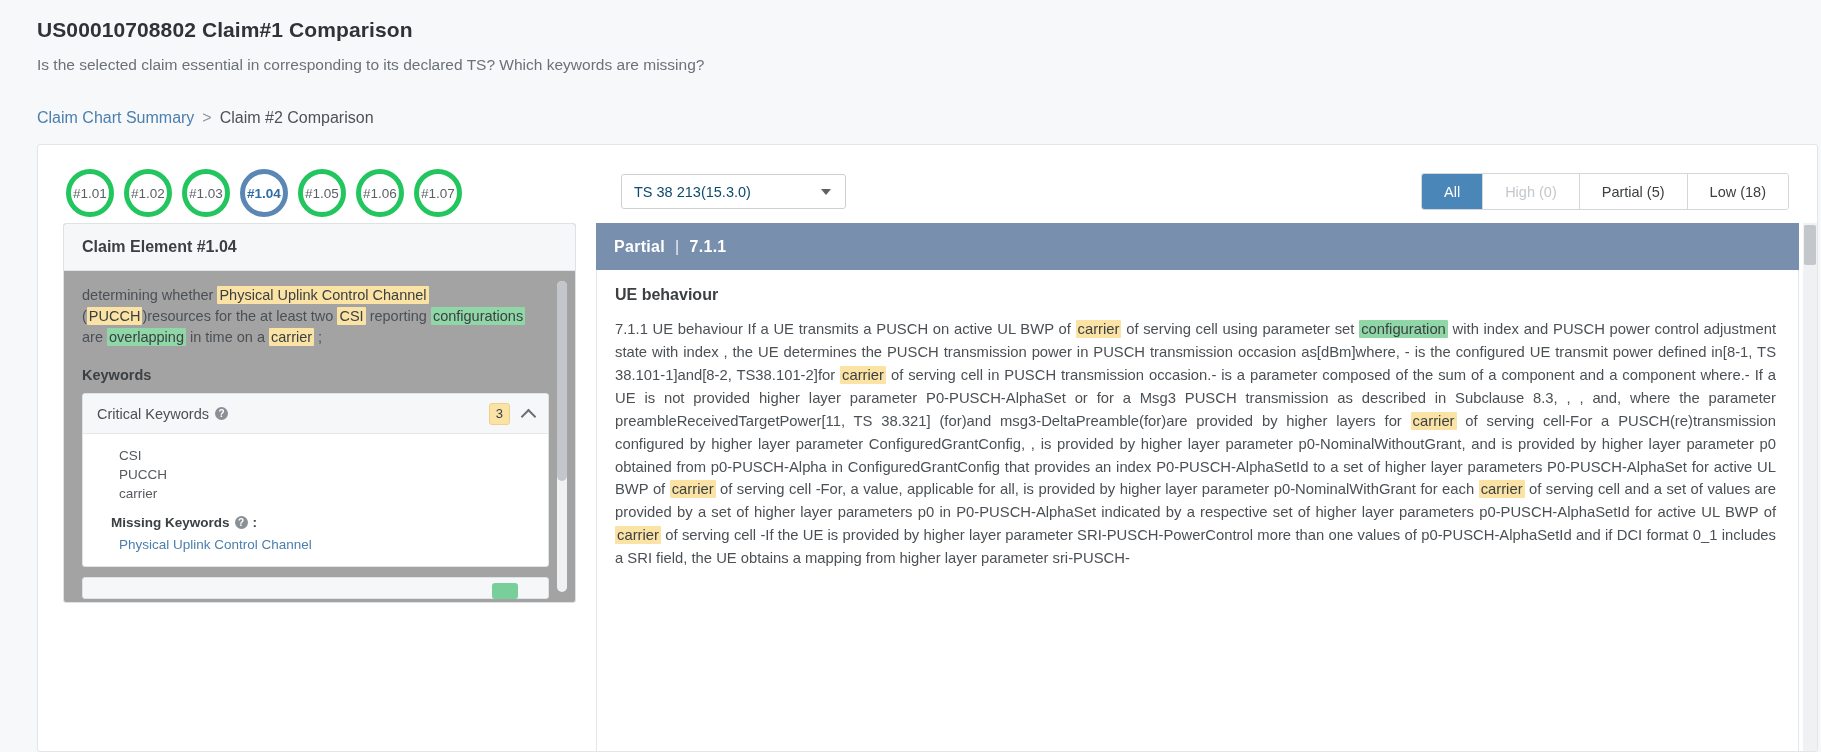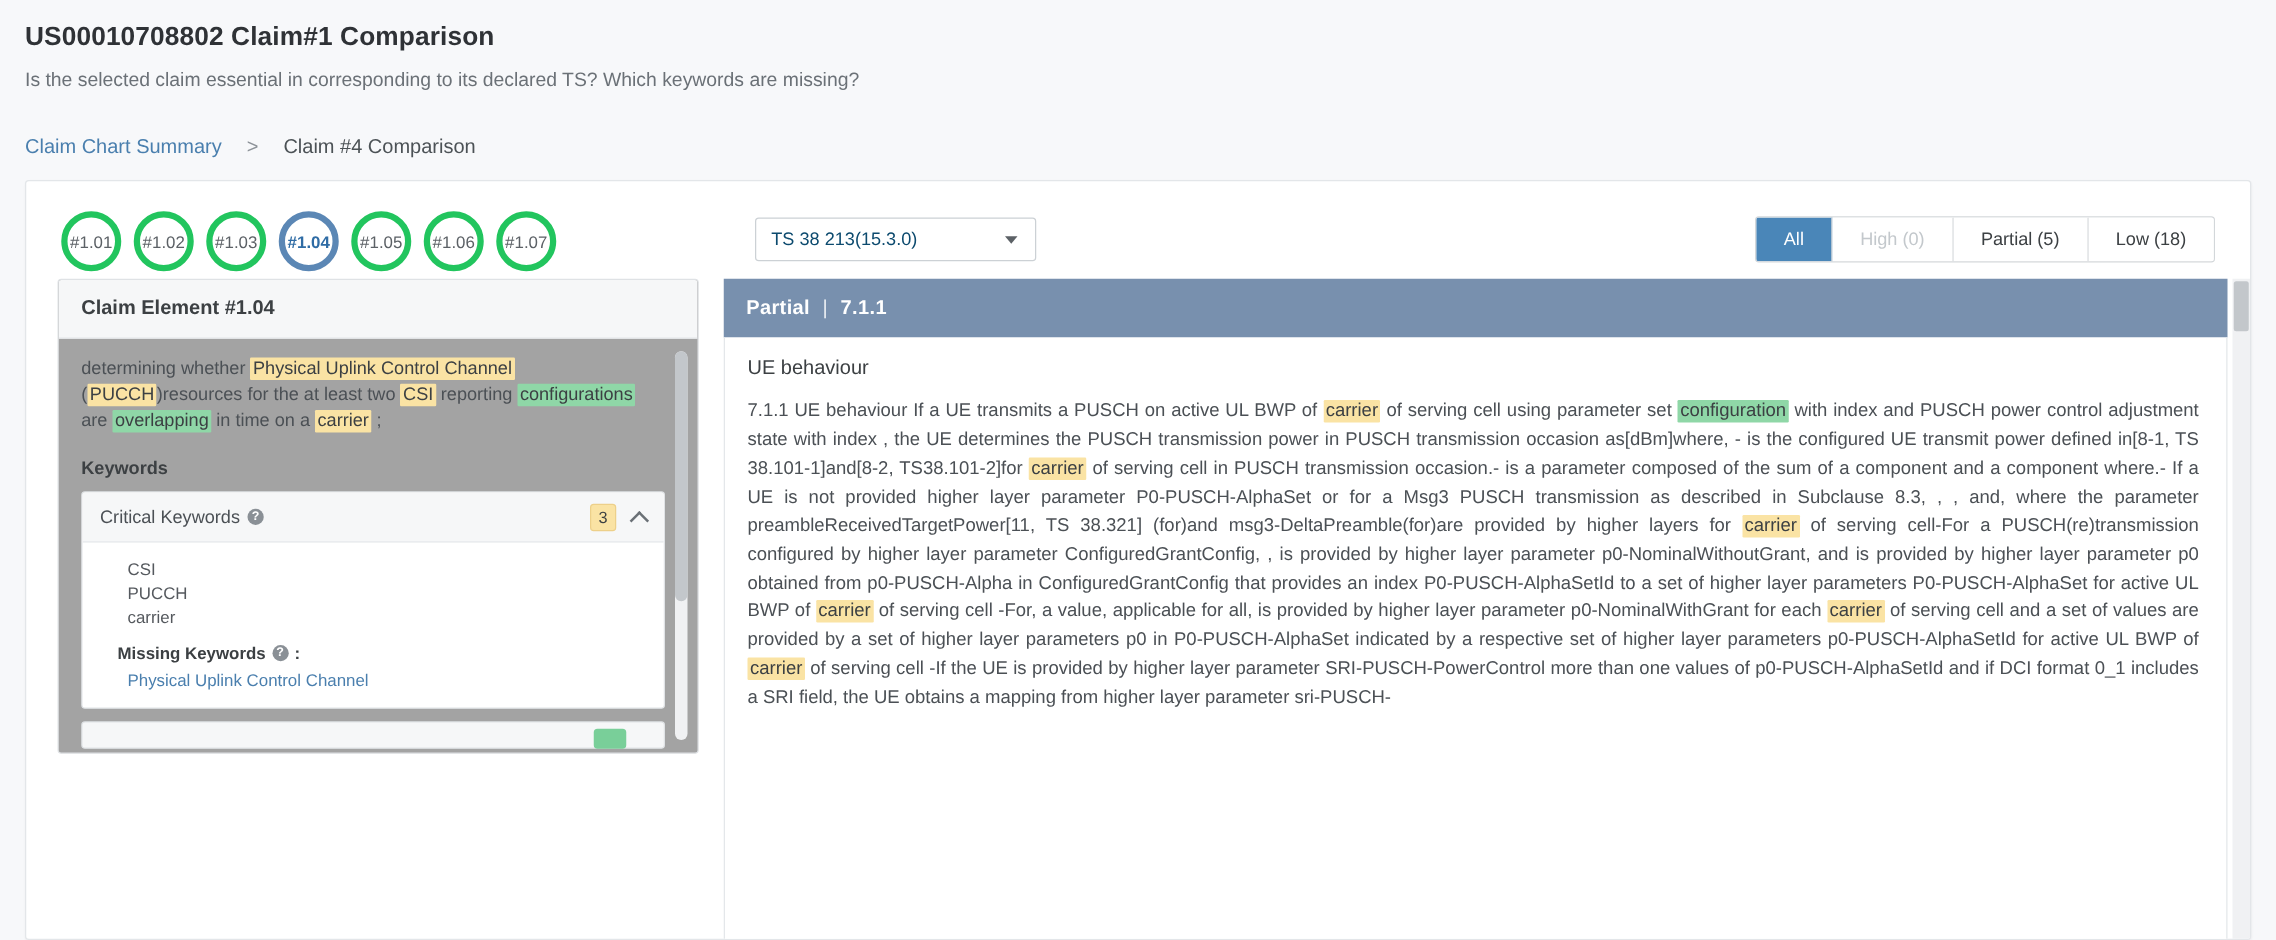--- a/index.html
+++ b/index.html
@@ -4,34 +4,34 @@
 <style>
   * { box-sizing: border-box; }
   html, body {
     margin: 0; padding: 0;
     width: 1821px; height: 752px;
     background: #f7f8fa;
     font-family: "Liberation Sans", sans-serif;
     color: #3c4043;
     overflow: hidden;
   }
-  .page { width: 1685px; height: 752px; position: relative; }
+  .page { width: 1685px; height: 752px; position: relative; margin-left: 17px; }
 
   
   .hdr { padding: 18px 20px 0 20px; }
   .hdr-title {
     font-size: 21px; font-weight: bold; color: #2f3236;
     letter-spacing: .1px; margin: 0 0 14px 0;
   }
   .hdr-sub { font-size: 15.5px; color: #6b7177; margin: 0; }
 
   
   .crumb {
     margin: 35px 0 0 20px; font-size: 16px; color: #4c5256;
-    display: flex; align-items: center; gap: 20px;
+    display: flex; align-items: center; gap: 8px;
   }
   .crumb-link { color: #4a7fae; cursor: pointer; }
   .crumb-sep { color: #8d9399; }
   .crumb-cur { color: #4c5256; }
 
   
   .card {
     position: absolute; left: 20px; top: 144px;
     width: 1781px; height: 608px;
     background: #fff; border: 1px solid #e3e6e9;
@@ -156,40 +156,40 @@
   .ts-head {
     background: #7890ae; color: #fff; height: 47px;
     display: flex; align-items: center; padding-left: 18px;
     font-size: 16px; font-weight: bold; letter-spacing: .3px;
   }
   .ts-head .sep { margin: 0 10px; font-weight: normal; opacity: .85; }
   .ts-body {
     border: 1px solid #e4e7ea; border-top: none;
     height: 483px; padding: 16px 22px 0 18px; overflow: hidden; background: #fff;
   }
-  .ts-h3 { font-size: 16px; font-weight: normal; color: #3c4043; margin: 0 0 14px 0; }
+  .ts-h3 { font-size: 16px; font-weight: bold; color: #3c4043; margin: 0 0 14px 0; }
   .ts-p { font-size: 14.8px; line-height: 1.55; color: #4b5055; text-align: justify; margin: 0; }
 
   .rbar { position: absolute; right: -18px; top: 0; width: 14px; height: 530px; background: #f0f1f3; }
   .rbar-thumb { position: absolute; left: 1px; top: 2px; width: 12px; height: 40px; background: #c3c7cb; border-radius: 2px; }
 </style>
 </head>
 <body>
 
 <div class="page">
 
   <div class="hdr">
     <h1 class="hdr-title">US00010708802 Claim#1 Comparison</h1>
     <p class="hdr-sub">Is the selected claim essential in corresponding to its declared TS? Which keywords are missing?</p>
   </div>
 
   <div class="crumb">
     <span class="crumb-link">Claim Chart Summary</span>
     <span class="crumb-sep">&gt;</span>
-    <span class="crumb-cur">Claim #4 Comparison</span>
+    <span class="crumb-cur">Claim #2 Comparison</span>
   </div>
 
   <div class="card">
 
     <div class="toolbar">
       <div class="pills" id="pills">
           <div class="pill">#1.01</div>
           <div class="pill">#1.02</div>
           <div class="pill">#1.03</div>
           <div class="pill active">#1.04</div>

